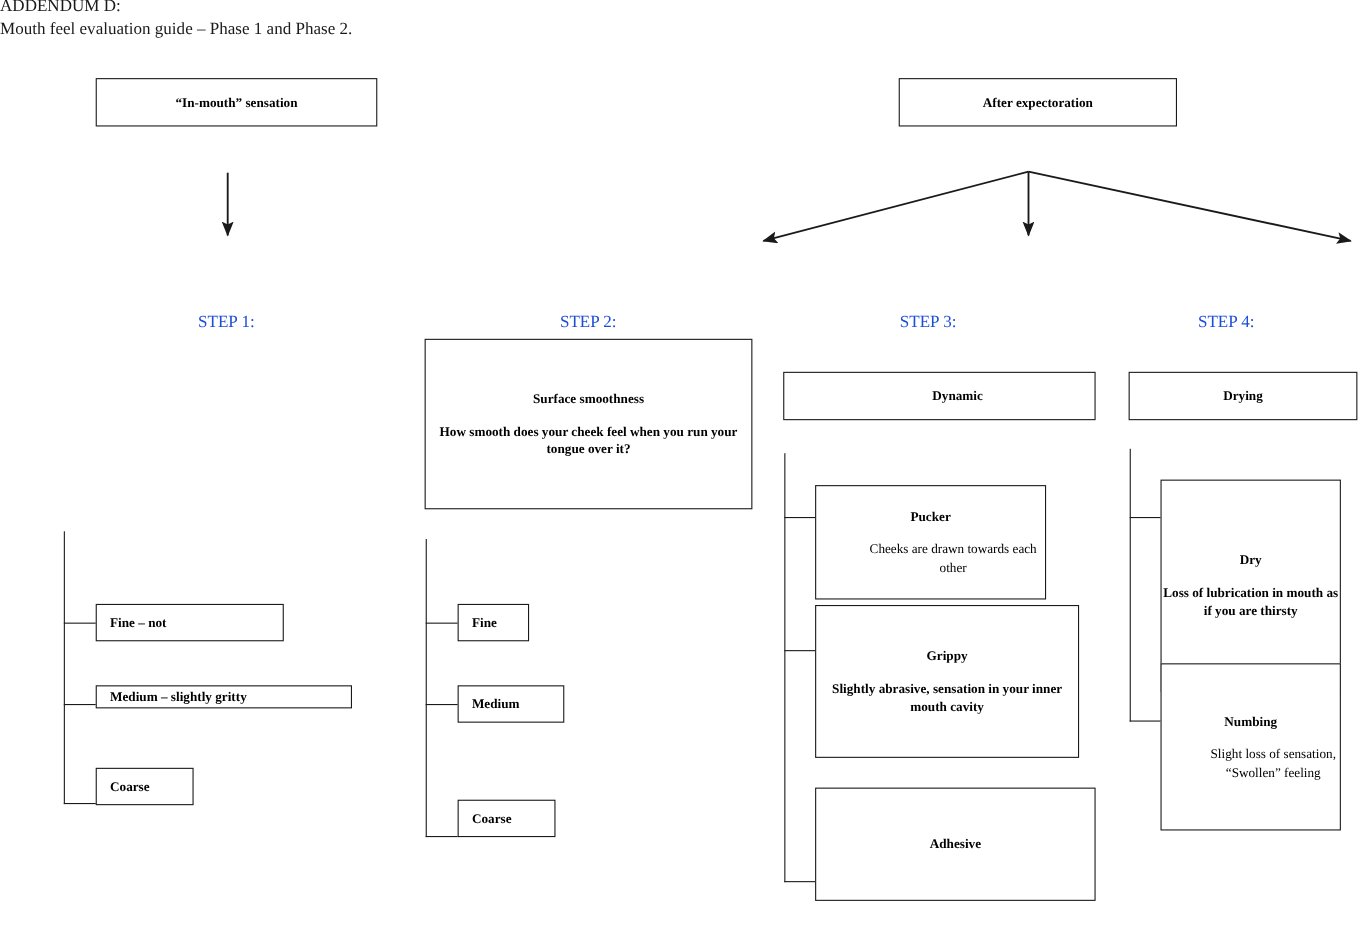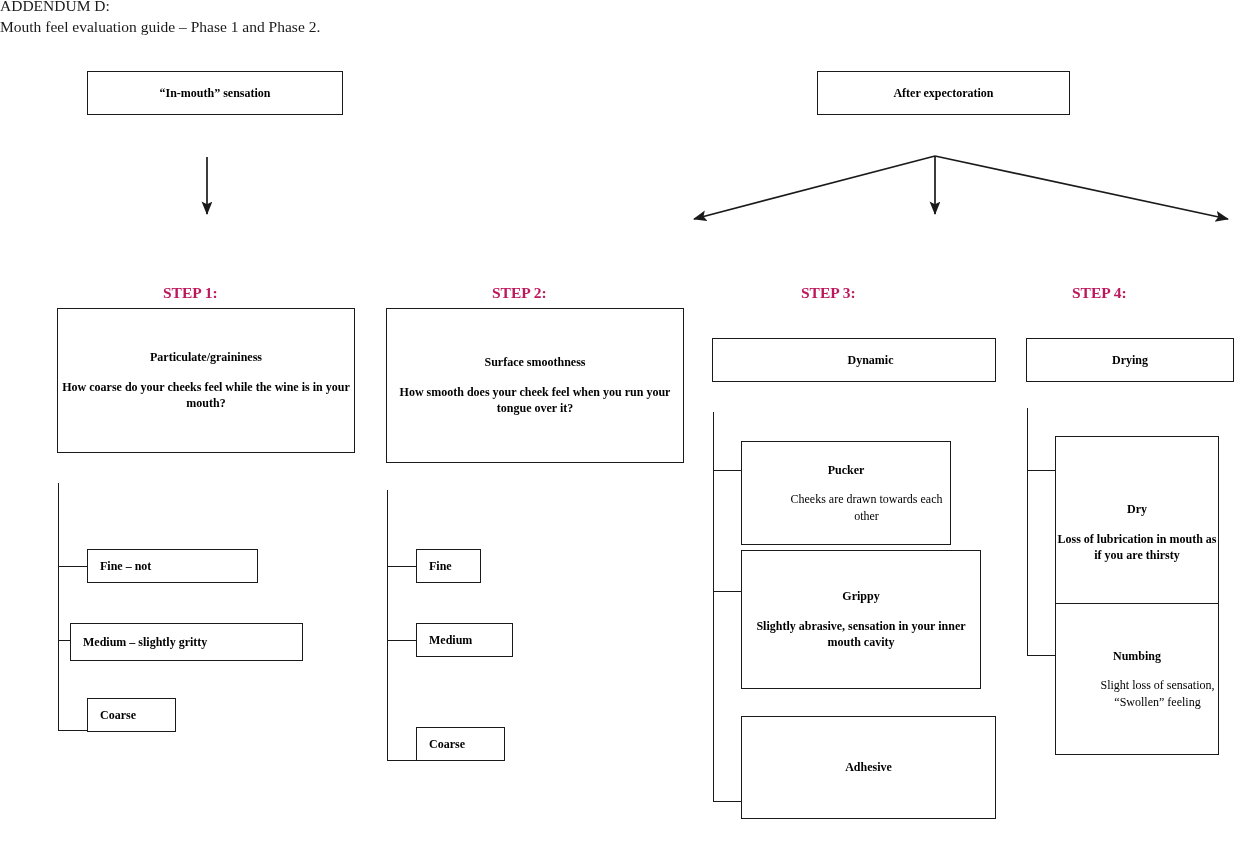--- a/index.html
+++ b/index.html
@@ -58,23 +58,24 @@
     align-items: flex-start;
     text-align: left;
     padding-left: 12px;
   }
   .box.left .ttl { font-weight: bold; }
 
   
   .step-cap {
     position: absolute;
     font-size: 15.5px;
-    font-weight: bold;
+    font-weight: normal;
     white-space: nowrap;
-    color: #be185d;
+    color: #1d4ed8;
+    margin-left: 17px;
   }
 
   
   .vline {
     position: absolute;
     width: 0;
     border-left: 1.6px solid #1a1a1a;
   }
   .hline {
     position: absolute;
@@ -117,34 +118,30 @@
 
     <line x1="207" y1="157" x2="207" y2="214" stroke="#1a1a1a" stroke-width="1.7" marker-end="url(#ah)"></line>
 
     <line x1="935" y1="156" x2="694" y2="219" stroke="#1a1a1a" stroke-width="1.7" marker-end="url(#ah)"></line>
     <line x1="935" y1="156" x2="935" y2="214" stroke="#1a1a1a" stroke-width="1.7" marker-end="url(#ah)"></line>
     <line x1="935" y1="156" x2="1228" y2="219" stroke="#1a1a1a" stroke-width="1.7" marker-end="url(#ah)"></line>
   </svg>
 
   <div class="step-cap" style="left:163px; top:284px;">STEP 1:</div>
 
-  <div class="box" style="left:57px; top:308px; width:298px; height:145px;">
-    <span class="ttl">Particulate/graininess</span>
-    <span class="desc bold">How coarse do your cheeks feel while the wine is in your mouth?</span>
-  </div>
 
   <div class="vline" style="left:58px; top:483px; height:248px;"></div>
   <div class="hline" style="left:58px; top:566px; width:30px;"></div>
   <div class="hline" style="left:58px; top:640px; width:30px;"></div>
   <div class="hline" style="left:58px; top:730px; width:30px;"></div>
 
   <div class="box left" style="left:87px; top:549px; width:171px; height:34px;">
     <span class="ttl">Fine – not</span>
   </div>
-  <div class="box left" style="left:70px; top:623px; width:233px; height:38px;">
+  <div class="box left" style="left:87px; top:623px; width:233px; height:21px;">
     <span class="ttl">Medium – slightly gritty</span>
   </div>
   <div class="box left" style="left:87px; top:698px; width:89px; height:34px;">
     <span class="ttl">Coarse</span>
   </div>
 
   <div class="step-cap" style="left:492px; top:284px;">STEP 2:</div>
 
   <div class="box" style="left:386px; top:308px; width:298px; height:155px;">
     <span class="ttl">Surface smoothness</span>

